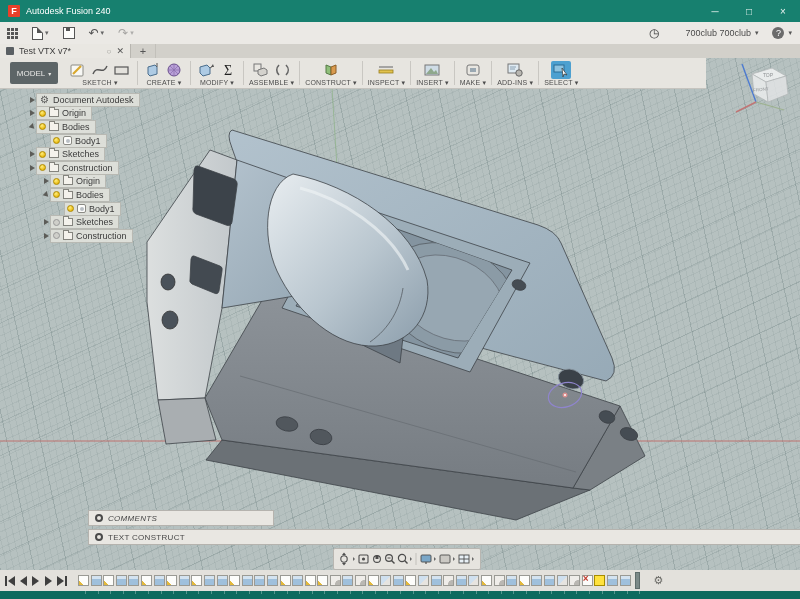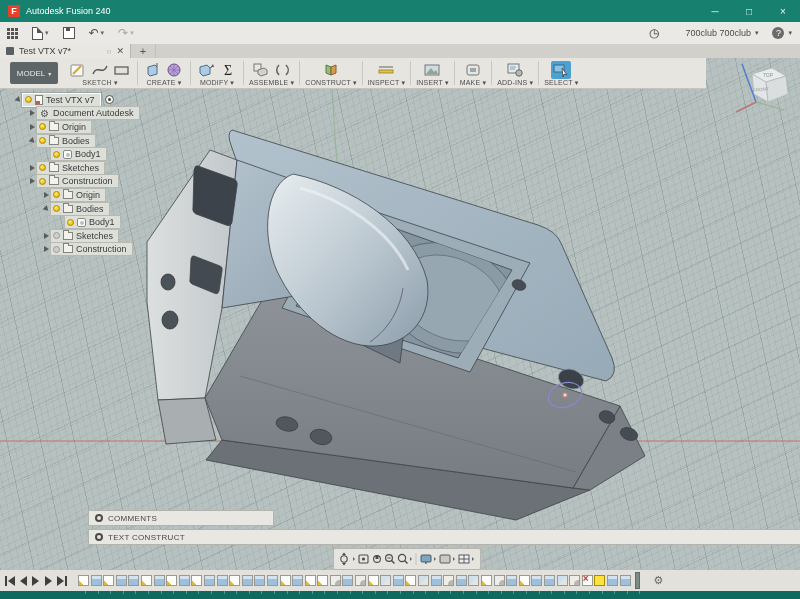--- a/index.html
+++ b/index.html
@@ -101,21 +101,21 @@
   .nico.body:after{content:"";position:absolute;left:2px;top:2px;width:4px;height:4px;border-radius:50%;background:#b9bfc4;}
   .nico.component{width:9px;height:9px;background:#fdfdfb;border:1px solid #8a8a84;border-radius:50%;position:relative;}
   .nico.component:after{content:"";position:absolute;left:2.5px;top:2.5px;width:3px;height:3px;background:#9aa0a5;}
   .radio{width:9px;height:9px;border:1px solid #555;border-radius:50%;margin-left:4px;position:relative;box-sizing:border-box;background:#f5f4f0;}
   .radio:after{content:"";position:absolute;left:2px;top:2px;width:3px;height:3px;border-radius:50%;background:#444;}
 
   
   .panelbar{position:absolute;height:14px;background:#e9e7e2;border:1px solid #b5b3ae;
             display:flex;align-items:center;gap:5px;font-size:8px;color:#474747;padding:0 6px;z-index:4;letter-spacing:.3px;}
   .pb-ico{width:8px;height:8px;border-radius:50%;border:2px solid #4a4a4a;box-sizing:border-box;}
-  .comments-bar{left:88px;top:452px;width:172px;}
+  .comments-bar{left:88px;top:452px;width:172px;font-style:italic;}
   .textcmd-bar{left:88px;top:471px;width:712px;border-right:none;}
 
   
   .navbar{position:absolute;left:333px;top:490px;width:146px;height:20px;background:#e6e4df;
           border:1px solid #b8b6b1;border-radius:2px;display:flex;align-items:center;justify-content:center;z-index:4;}
 
   
   .timeline{position:absolute;left:0;top:570px;width:800px;height:21px;background:#e3e1dc;
             display:flex;align-items:center;z-index:6;}
   .playback{display:flex;align-items:center;gap:1px;padding:0 6px 0 4px;}
@@ -277,31 +277,20 @@
     <line x1="22" y1="42" x2="50" y2="50" stroke="#9ab08a" stroke-width="1.2"></line>
     <polygon points="18,14 38,8 52,16 32,22" fill="#f3f4f4" stroke="#b0b3b5" stroke-width="0.7"></polygon>
     <polygon points="18,14 32,22 34,42 20,34" fill="#ebeded" stroke="#b0b3b5" stroke-width="0.7"></polygon>
     <polygon points="32,22 52,16 54,34 34,42" fill="#e2e4e5" stroke="#b0b3b5" stroke-width="0.7"></polygon>
     <text x="34" y="17" font-size="5" fill="#8a8d90" text-anchor="middle">TOP</text>
     <text x="27" y="31" font-size="4.5" fill="#8a8d90" text-anchor="middle" transform="rotate(-6 27 31)">FRONT</text>
   </svg>
 
   <div class="browser">
     <div class="tree">
-        <div class="trow" style="padding-left: 6px;">
-          <span class="arrow expanded">
-            <i></i>
-          </span>
-          <span class="chip root">
-            <span class="bulb"></span>
-            <span class="nico document"></span>
-            <span>Test VTX v7</span>
-          </span>
-          <span class="radio"></span>
-        </div>
         <div class="trow" style="padding-left: 20px;">
           <span class="arrow collapsed">
             <i></i>
           </span>
           <span class="chip">
             <span class="nico gear">⚙</span>
             <span>Document Autodesk</span>
           </span>
         </div>
         <div class="trow" style="padding-left: 20px;">

